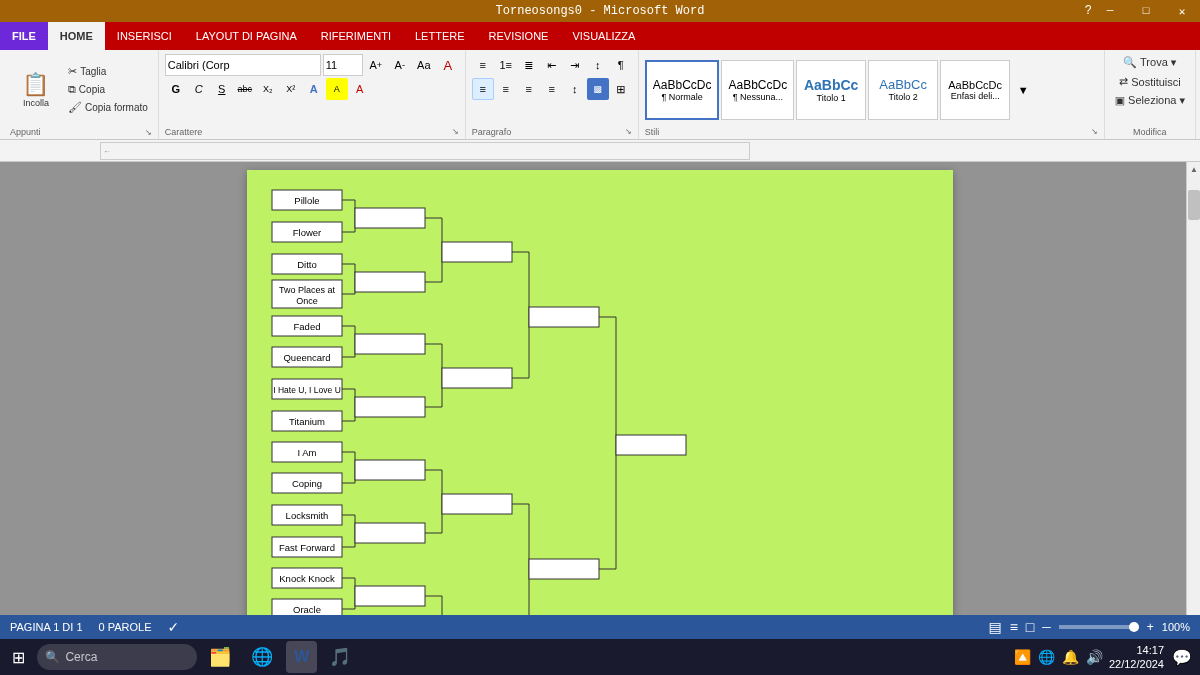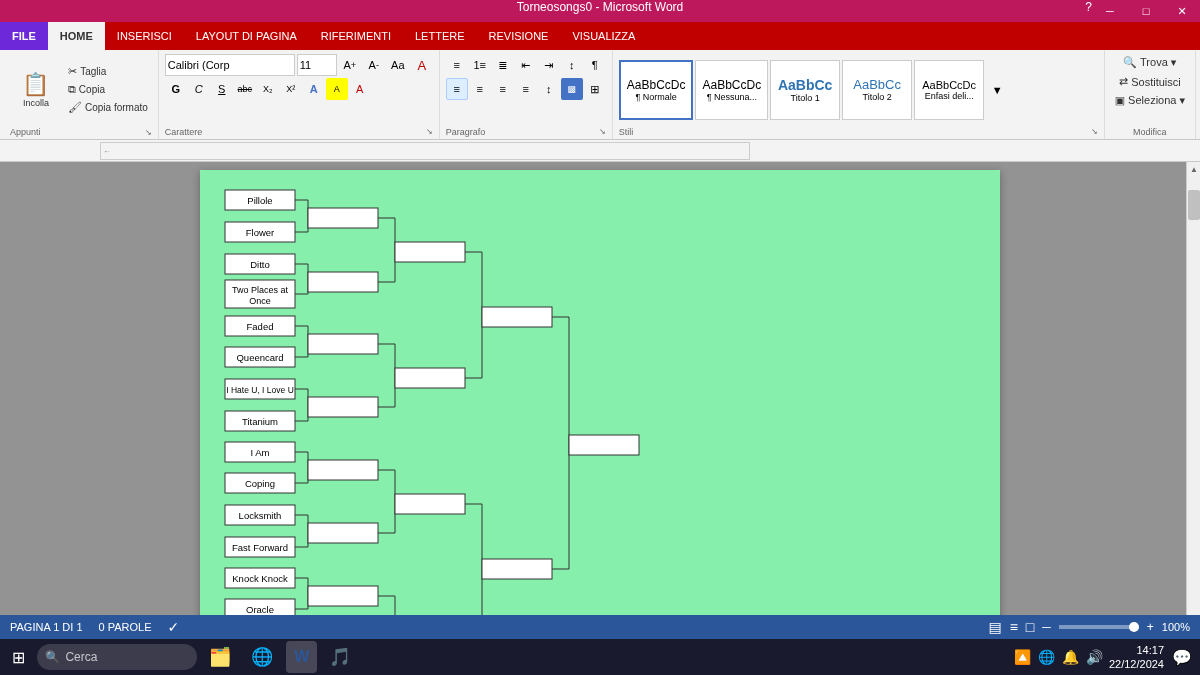--- a/index.html
+++ b/index.html
@@ -1,28 +1,29 @@
 <!DOCTYPE html>
 <html><head>
   <meta charset="utf-8">
   <style>
     * { margin: 0; padding: 0; box-sizing: border-box; }
     body { width: 1200px; height: 675px; overflow: hidden; font-family: 'Segoe UI', Arial, sans-serif; background: #f0f0f0; }
 
     
     #title-bar {
       height: 22px;
-      background: #be185d;
-      display: flex;
-      align-items: flex-start;
+      background: #a16207;
+      display: flex;
+      align-items: center;
       justify-content: center;
       color: white;
       font-size: 12px;
       font-weight: normal;
       position: relative;
+      font-family: Liberation Mono, monospace;
     }
     #title-bar .window-controls {
       position: absolute;
       right: 0;
       top: 0;
       display: flex;
       height: 22px;
     }
     #title-bar .window-controls span {
       width: 36px;
@@ -112,21 +113,21 @@
       cursor: pointer;
       border-radius: 2px;
       white-space: nowrap;
     }
     .font-select {
       border: 1px solid #ccc;
       background: white;
       font-size: 11px;
       height: 22px;
       padding: 0 2px;
-      width: 130px;
+      width: 156px;
     }
     .font-size-select {
       border: 1px solid #ccc;
       background: white;
       font-size: 11px;
       height: 22px;
       padding: 0 2px;
       width: 40px;
     }
     .icon-btn {
@@ -500,21 +501,21 @@
   </div>
 </div>
 
 <div id="doc-area" style="background:#939393;position:relative;overflow:hidden;height:calc(675px - 22px - 28px - 90px - 24px - 36px - 22px);display:flex;justify-content:center;">
 
   <div id="scrollbar-right" style="position:absolute;right:0;top:0;width:14px;height:100%;background:#f0f0f0;border-left:1px solid #ccc;">
     <div class="scroll-arrow">▲</div>
     <div class="scroll-thumb"></div>
   </div>
 
-  <div id="page" style="background:#86efac;margin:8px auto 0;width:800px;min-height:500px;box-shadow:0 2px 8px rgba(0,0,0,0.3);padding:10px 20px;position:relative;overflow:hidden;">
+  <div id="page" style="background:#bef264;margin:8px auto 0;width:706px;min-height:500px;box-shadow:0 2px 8px rgba(0,0,0,0.3);padding:10px 20px;position:relative;overflow:hidden;">
 
     <svg width="760" height="500" style="position:absolute;top:10px;left:20px;">
 
       <rect x="5" y="10" width="70" height="20" fill="white" stroke="#333" stroke-width="1"></rect>
       <text x="40" y="24" text-anchor="middle" font-size="9.5">Pillole</text>
 
       <rect x="5" y="42" width="70" height="20" fill="white" stroke="#333" stroke-width="1"></rect>
       <text x="40" y="56" text-anchor="middle" font-size="9.5">Flower</text>
 
       <rect x="5" y="74" width="70" height="20" fill="white" stroke="#333" stroke-width="1"></rect>

